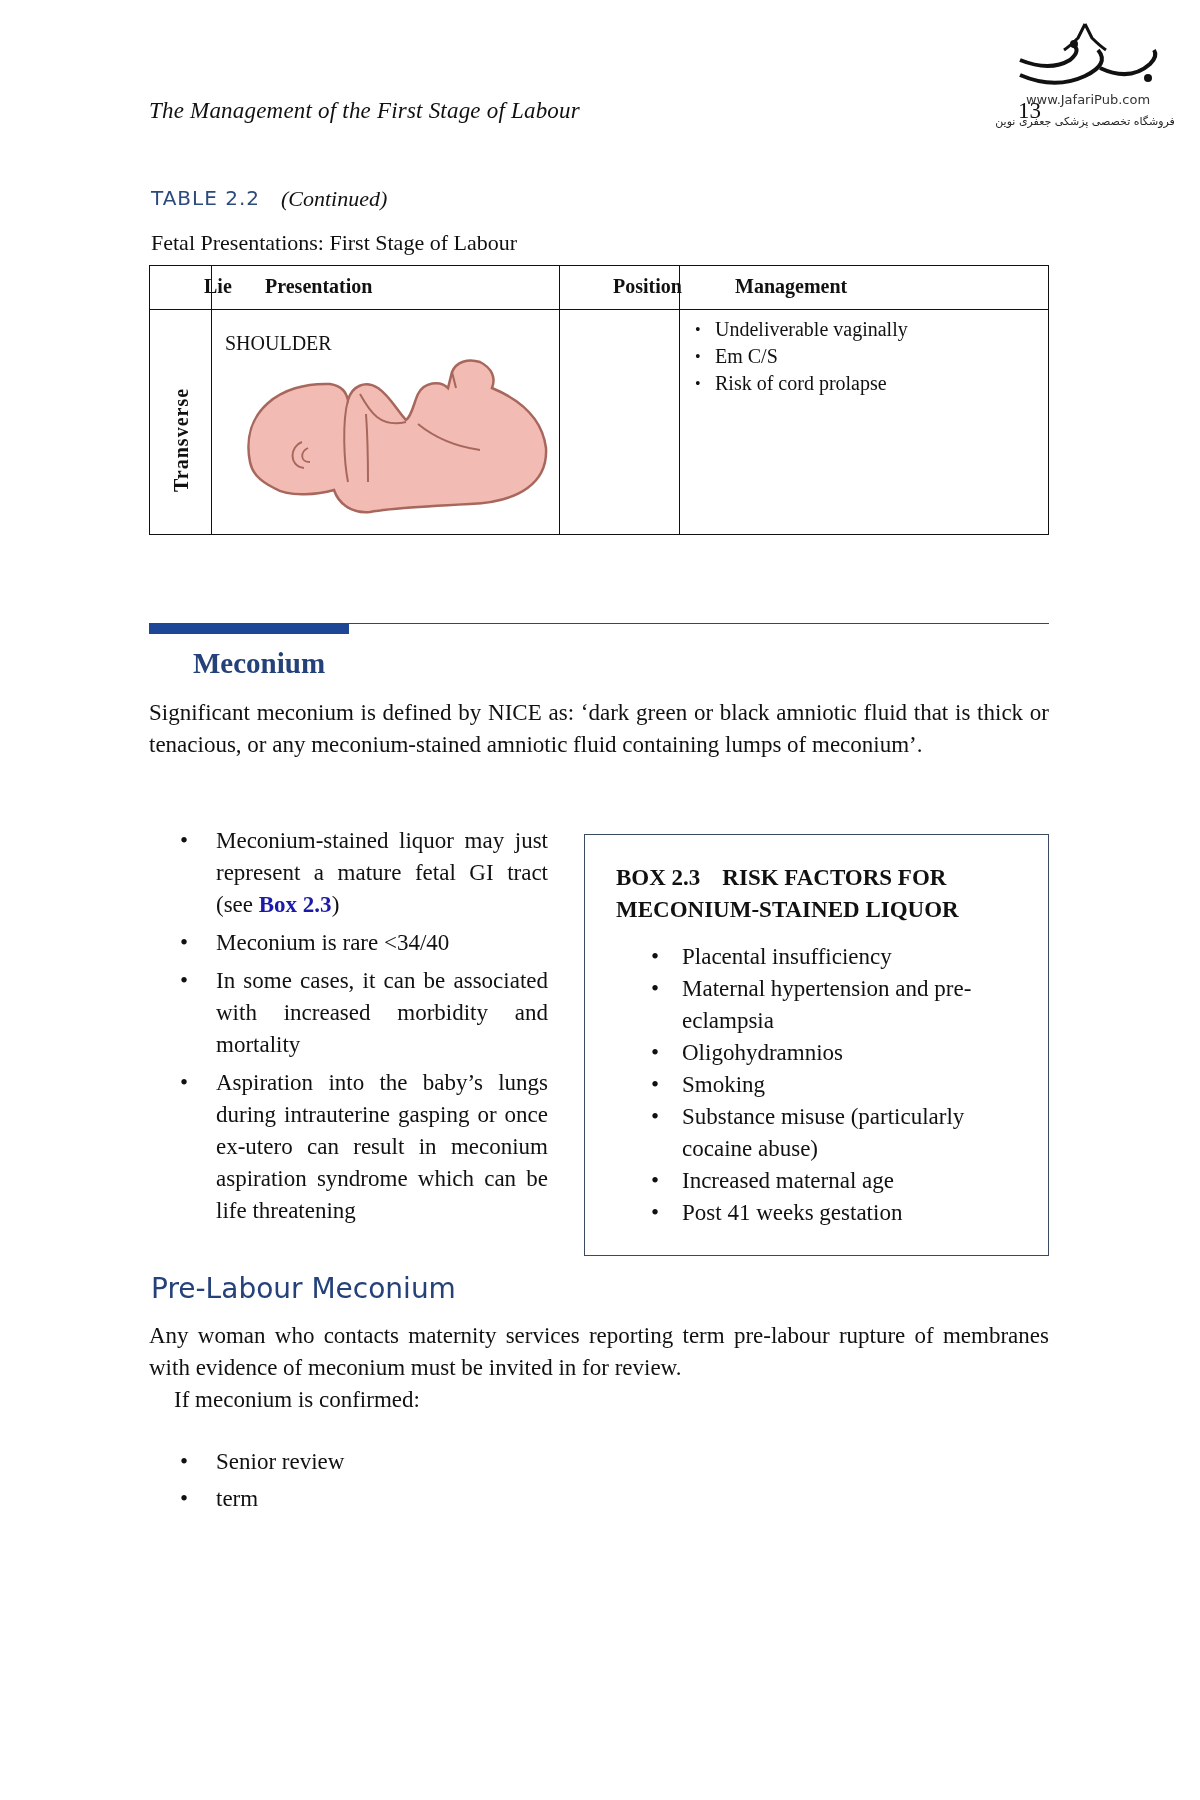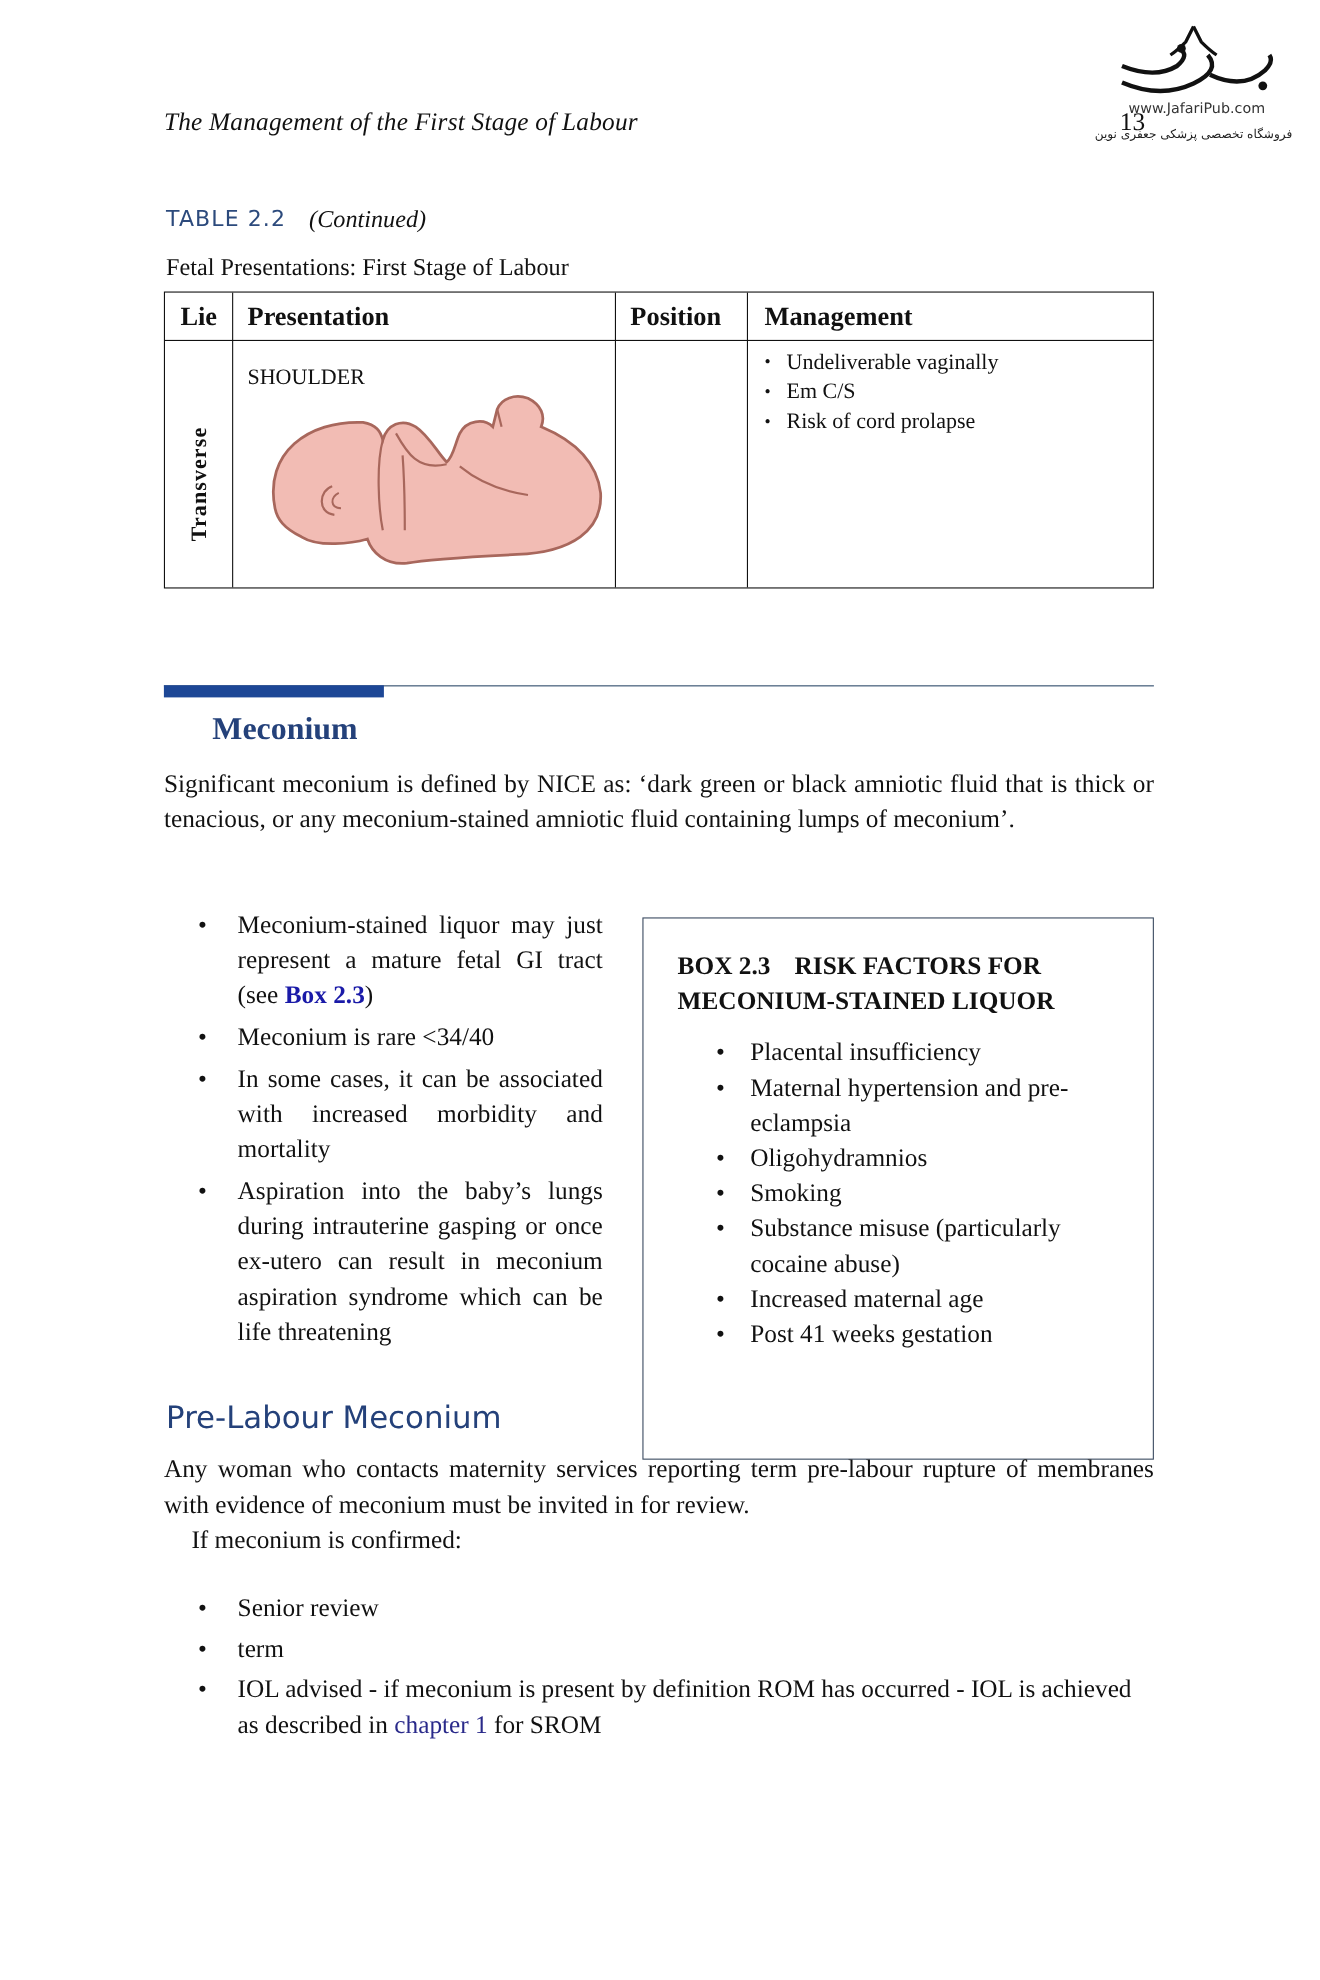--- a/index.html
+++ b/index.html
@@ -22,21 +22,21 @@
   .table-label { left: 151px; top: 186px; font-family: "DejaVu Sans", sans-serif; font-size: 20px;
                  color: #2c4a7c; letter-spacing: 1px; }
   .table-cont { left: 281px; top: 186px; font-style: italic; font-size: 22px; }
   .table-subtitle { left: 151px; top: 230px; font-size: 22px; }
 
   
   .fetal-table { left: 149px; top: 265px; width: 900px; height: 270px;
                  border: 1.5px solid #111; box-sizing: border-box; }
   .col-div { position: absolute; top: 0; bottom: 0; width: 0; border-left: 1.5px solid #111; }
   .row-div { position: absolute; left: 0; right: 0; top: 43px; height: 0; border-top: 1.5px solid #111; }
-  .th { position: absolute; top: 9px; font-weight: bold; font-size: 24px; }
+  .th { position: absolute; top: 9px; font-weight: bold; font-size: 20px; margin-left: 40px; }
   .cell-text { position: absolute; font-size: 20px; }
   .lie-vertical { position: absolute; left: 10px; top: 180px; transform: rotate(-90deg);
                   transform-origin: left top; font-weight: bold; font-size: 20px; letter-spacing: 1px; white-space: nowrap; }
   .mgmt-list { position: absolute; left: 680px - 149px; top: 48px; margin: 0; padding: 0; list-style: none; }
   .mgmt-list li { font-size: 20px; line-height: 27px; position: relative; padding-left: 20px; }
   .mgmt-list li::before { content: "•"; position: absolute; left: 0; top: 0; font-size: 16px; }
   .fetus { position: absolute; left: 77px; top: 80px; width: 330px; height: 180px; }
 
   
   .rule-thin { left: 149px; top: 623px; width: 900px; height: 0; border-top: 1.5px solid #2e4a6a; }
@@ -50,21 +50,21 @@
   .para-indent { left: 174px; font-size: 23px; }
 
   
   .left-bullets { left: 180px; top: 825px; width: 368px; margin: 0; padding: 0; list-style: none; }
   .left-bullets li { position: relative; padding-left: 36px; font-size: 23px; line-height: 32px;
                      text-align: justify; margin-bottom: 6px; }
   .left-bullets li::before { content: "•"; position: absolute; left: 0; top: 0; }
   .box-link { color: #1a1aa8; font-weight: bold; text-decoration: none; }
 
   
-  .box { left: 584px; top: 834px; width: 465px; height: 493px; border: 1.5px solid #3a4a60; box-sizing: border-box; }
+  .box { left: 584px; top: 834px; width: 465px; height: 422px; border: 1.5px solid #3a4a60; box-sizing: border-box; }
   .box-title { position: absolute; left: 31px; top: 27px; font-weight: bold; font-size: 23px; line-height: 32px;
                width: 420px; }
   .box-title .gap { display: inline-block; width: 22px; }
   .box-list { position: absolute; left: 66px; top: 106px; margin: 0; padding: 0; list-style: none; width: 380px; }
   .box-list li { position: relative; padding-left: 31px; font-size: 23px; line-height: 32px; }
   .box-list li::before { content: "•"; position: absolute; left: 0; top: 0; }
 
   
   .bottom-bullets { left: 180px; top: 1446px; width: 860px; margin: 0; padding: 0; list-style: none; }
   .bottom-bullets li { position: relative; padding-left: 36px; font-size: 23px; line-height: 32px; margin-bottom: 5px; }
@@ -160,16 +160,13 @@
   </ul>
 </div>
 
 <div class="abs sub-heading">Pre-Labour Meconium</div>
 <div class="abs para" style="top:1320px;">Any woman who contacts maternity services reporting term pre-labour rupture of membranes with evidence of meconium must be invited in for review.</div>
 <div class="abs para-indent" style="top:1384px; line-height:32px;">If meconium is confirmed:</div>
 
 <ul class="abs bottom-bullets">
   <li>Senior review</li>
   <li>term</li>
-  <li>
-    <span>IOL advised - if meconium is present by definition ROM has occurred - IOL is achieved as described in </span><a class="chapter-link" href="#chapter-1">chapter 1</a><span> for SROM</span>
-  </li>
 </ul>
 
 </body></html>

